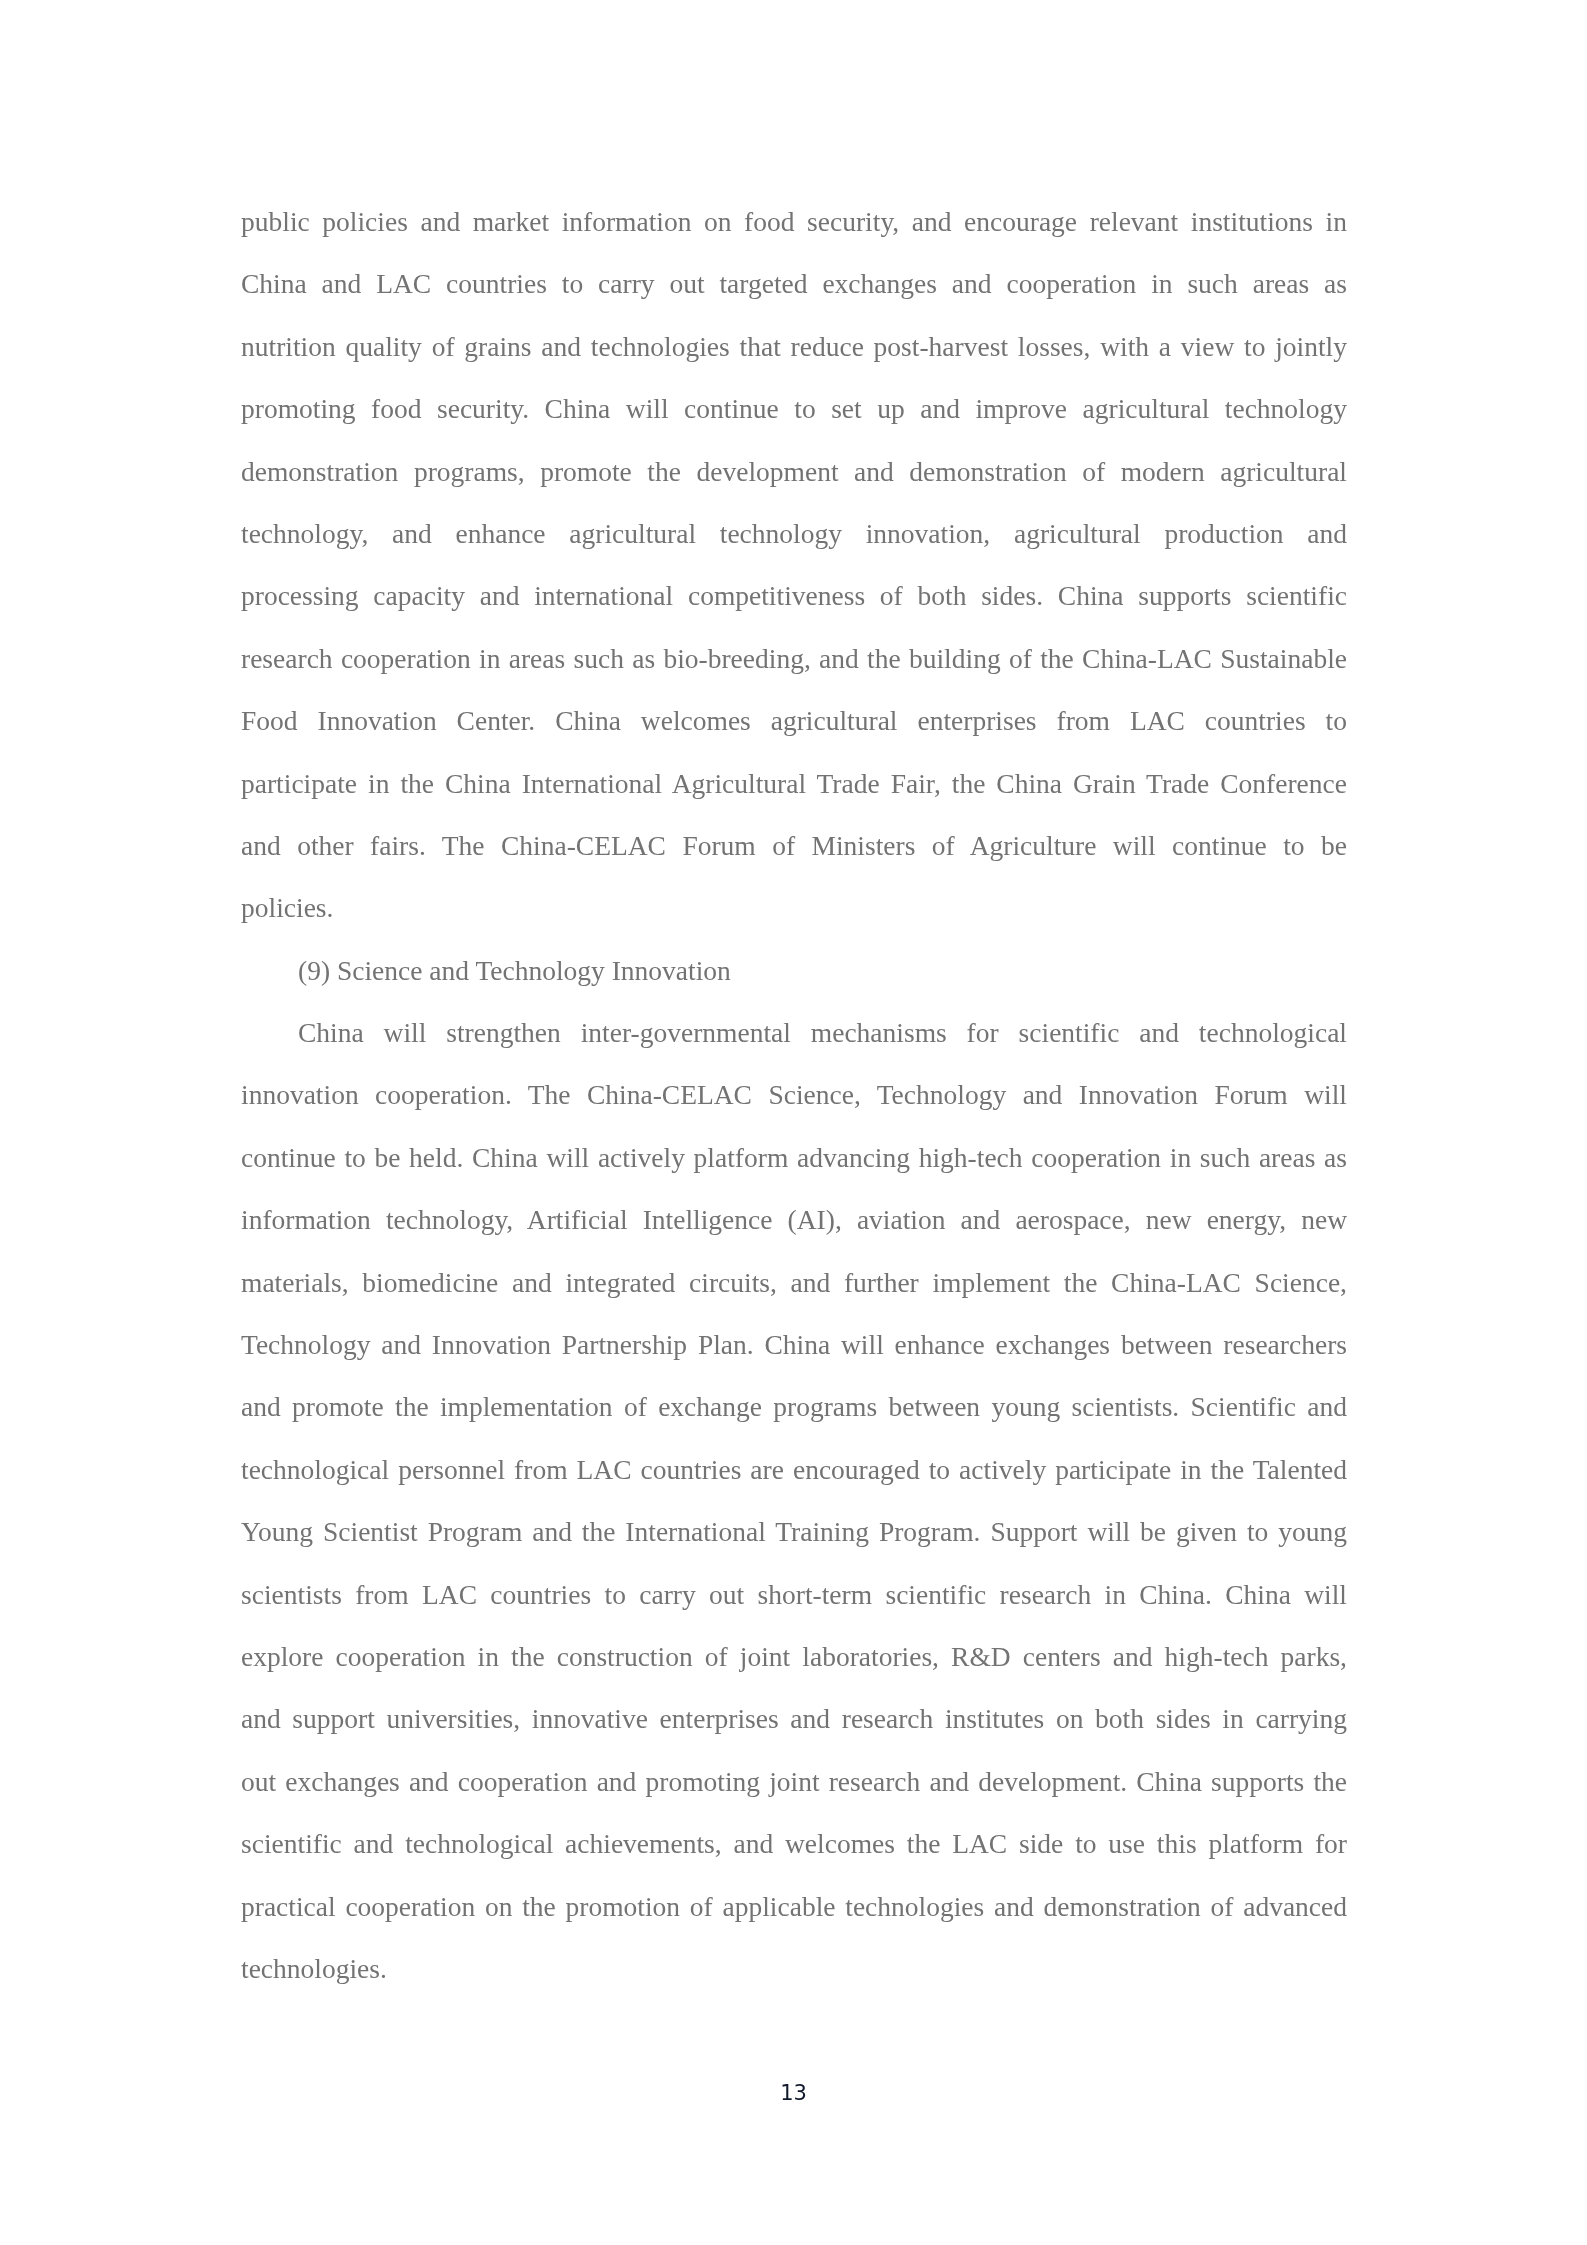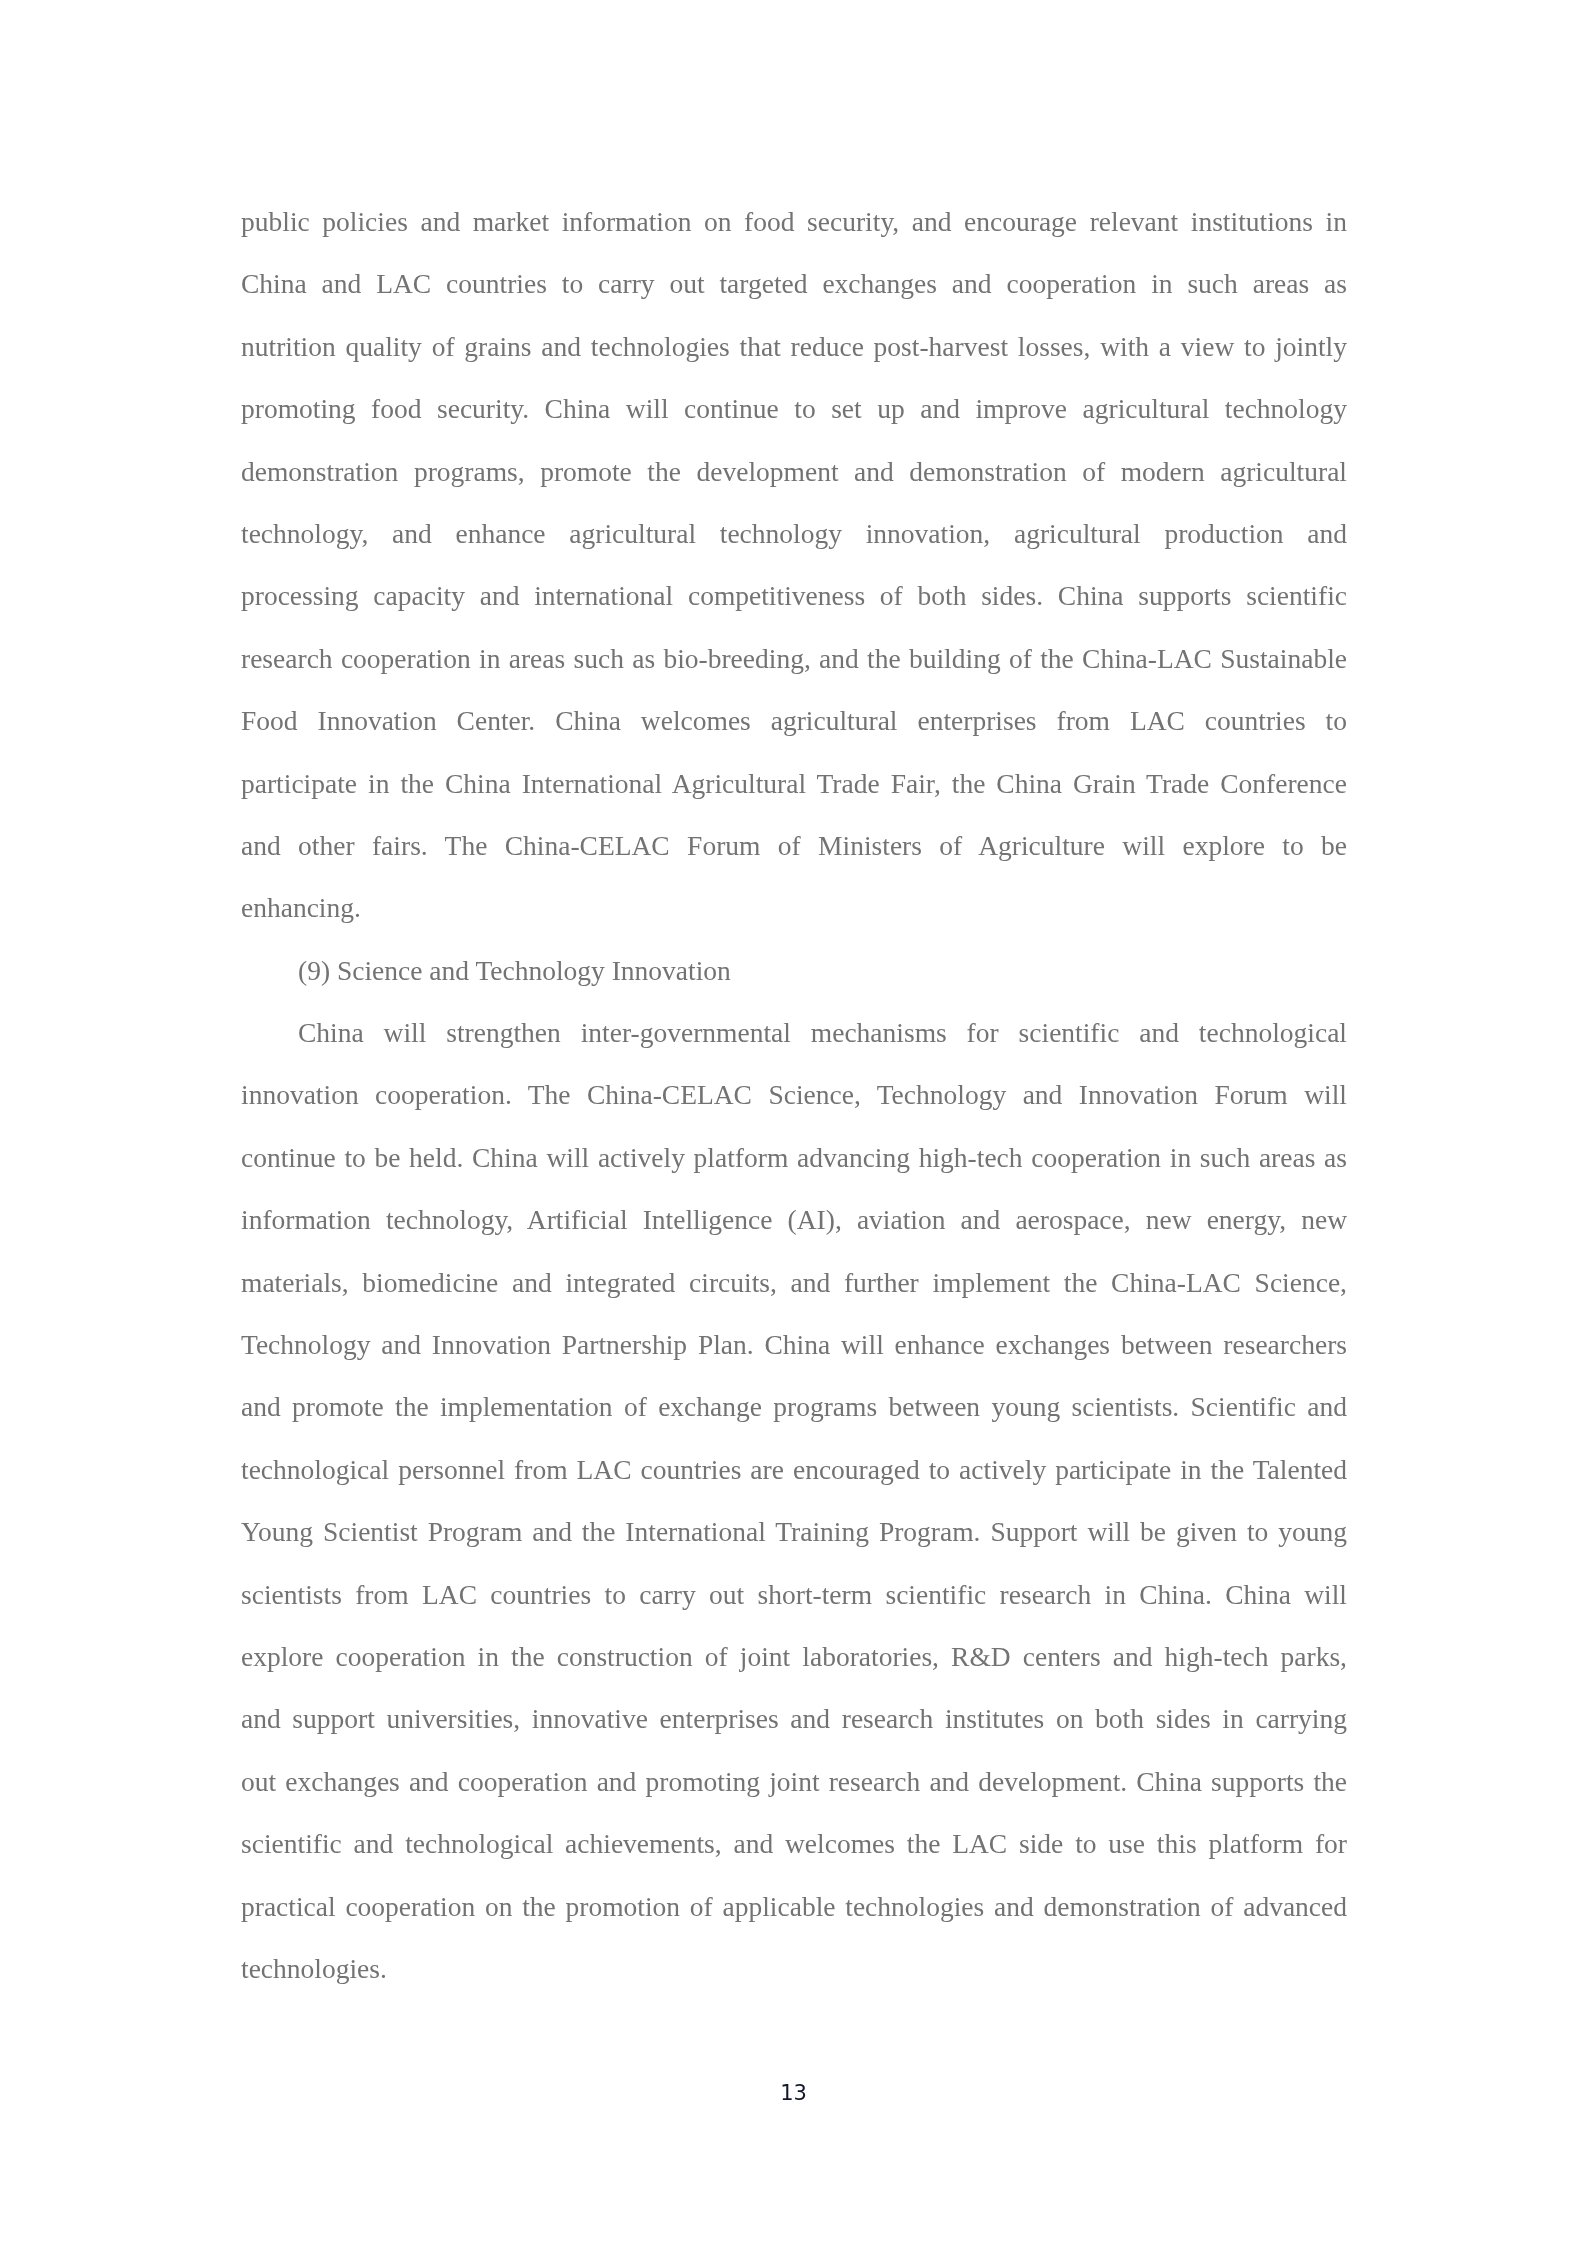--- a/index.html
+++ b/index.html
@@ -76,22 +76,22 @@
       <span class="line">public policies and market information on food security, and encourage relevant institutions in</span>
       <span class="line">China and LAC countries to carry out targeted exchanges and cooperation in such areas as</span>
       <span class="line">nutrition quality of grains and technologies that reduce post-harvest losses, with a view to jointly</span>
       <span class="line">promoting food security. China will continue to set up and improve agricultural technology</span>
       <span class="line">demonstration programs, promote the development and demonstration of modern agricultural</span>
       <span class="line">technology, and enhance agricultural technology innovation, agricultural production and</span>
       <span class="line">processing capacity and international competitiveness of both sides. China supports scientific</span>
       <span class="line">research cooperation in areas such as bio-breeding, and the building of the China-LAC Sustainable</span>
       <span class="line">Food Innovation Center. China welcomes agricultural enterprises from LAC countries to</span>
       <span class="line">participate in the China International Agricultural Trade Fair, the China Grain Trade Conference</span>
-      <span class="line">and other fairs. The China-CELAC Forum of Ministers of Agriculture will explore to be</span>
-      <span class="line last">enhancing.</span>
+      <span class="line">and other fairs. The China-CELAC Forum of Ministers of Agriculture will continue to be</span>
+      <span class="line last">policies.</span>
     </div>
 
     <div class="heading-line">(9) Science and Technology Innovation</div>
 
     <div class="paragraph">
       <span class="line indent">China will strengthen inter-governmental mechanisms for scientific and technological</span>
       <span class="line">innovation cooperation. The China-CELAC Science, Technology and Innovation Forum will</span>
       <span class="line">continue to be held. China will actively platform advancing high-tech cooperation in such areas as</span>
       <span class="line">information technology, Artificial Intelligence (AI), aviation and aerospace, new energy, new</span>
       <span class="line">materials, biomedicine and integrated circuits, and further implement the China-LAC Science,</span>

